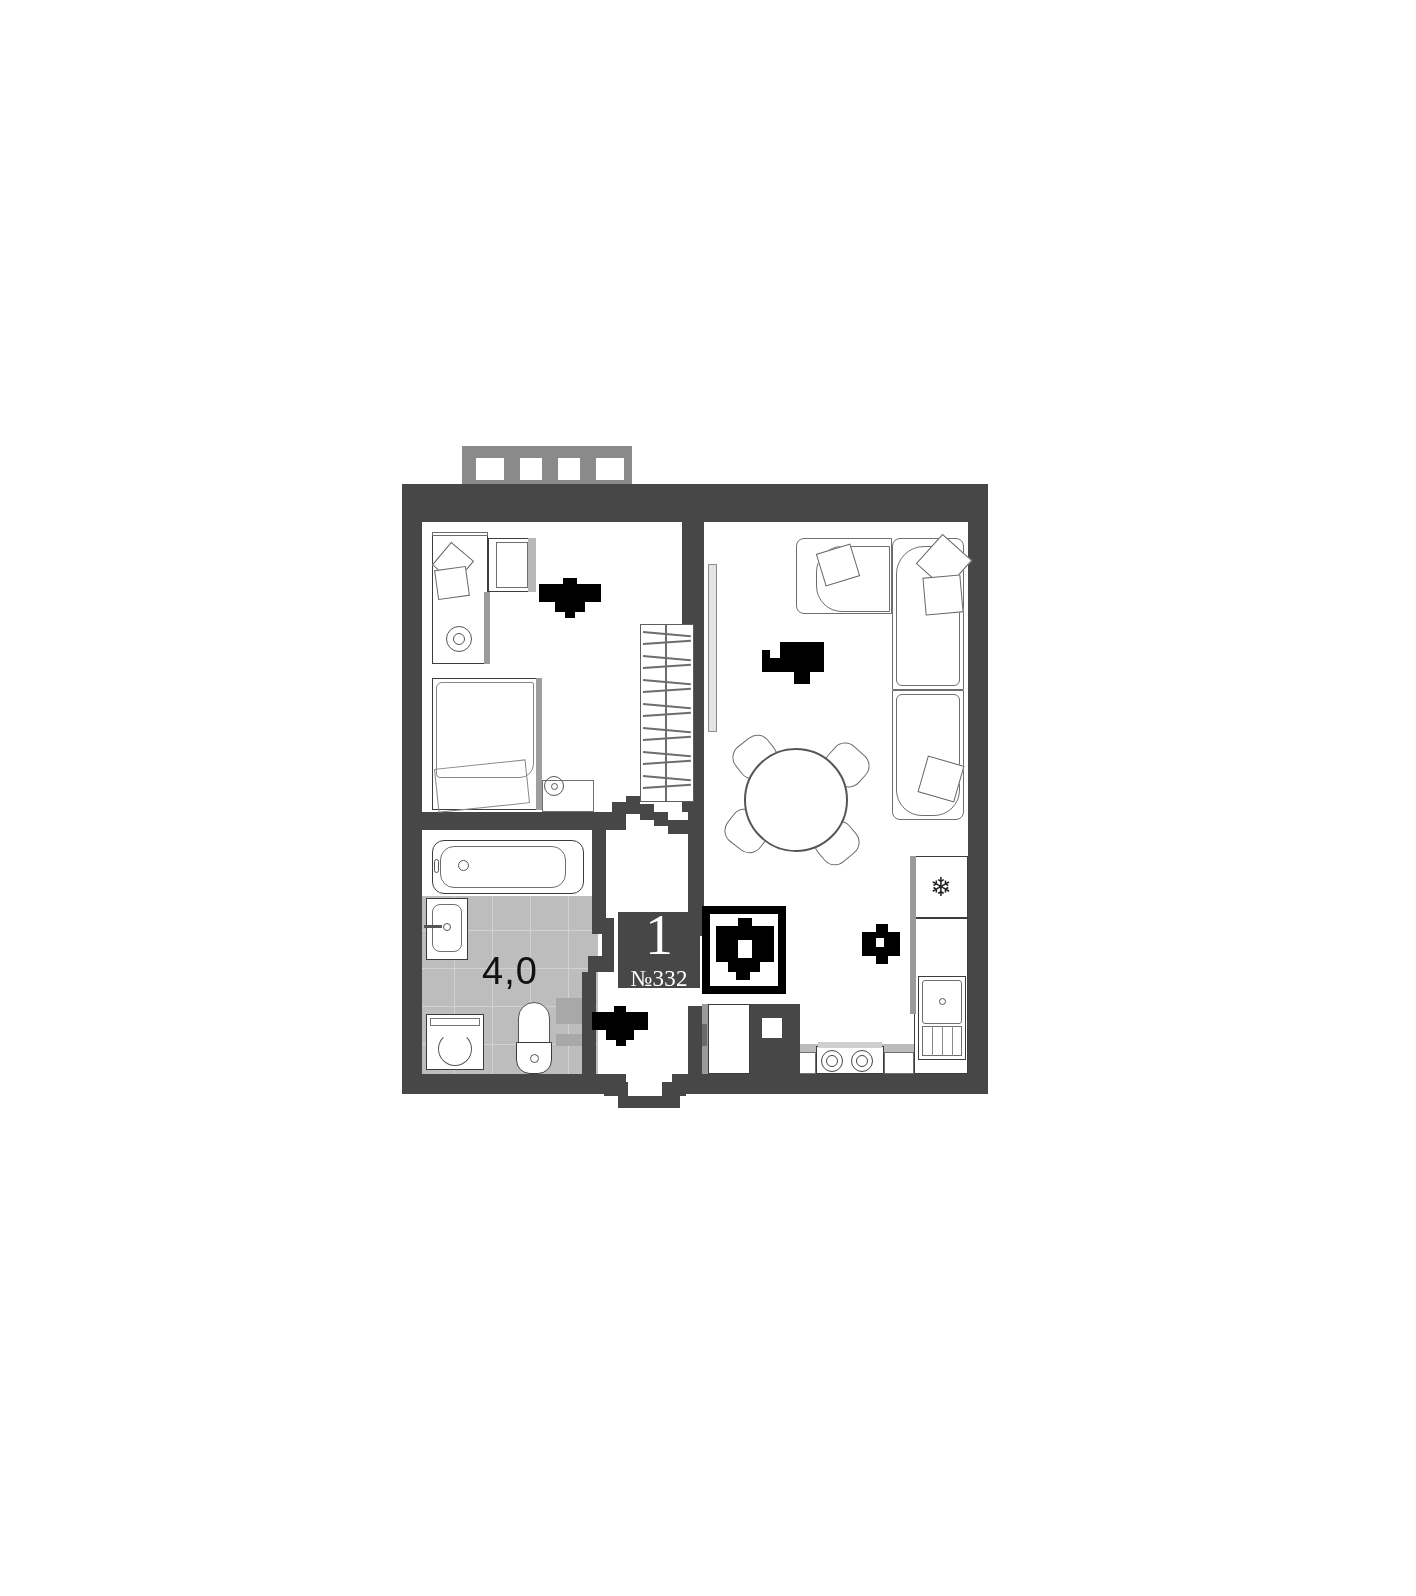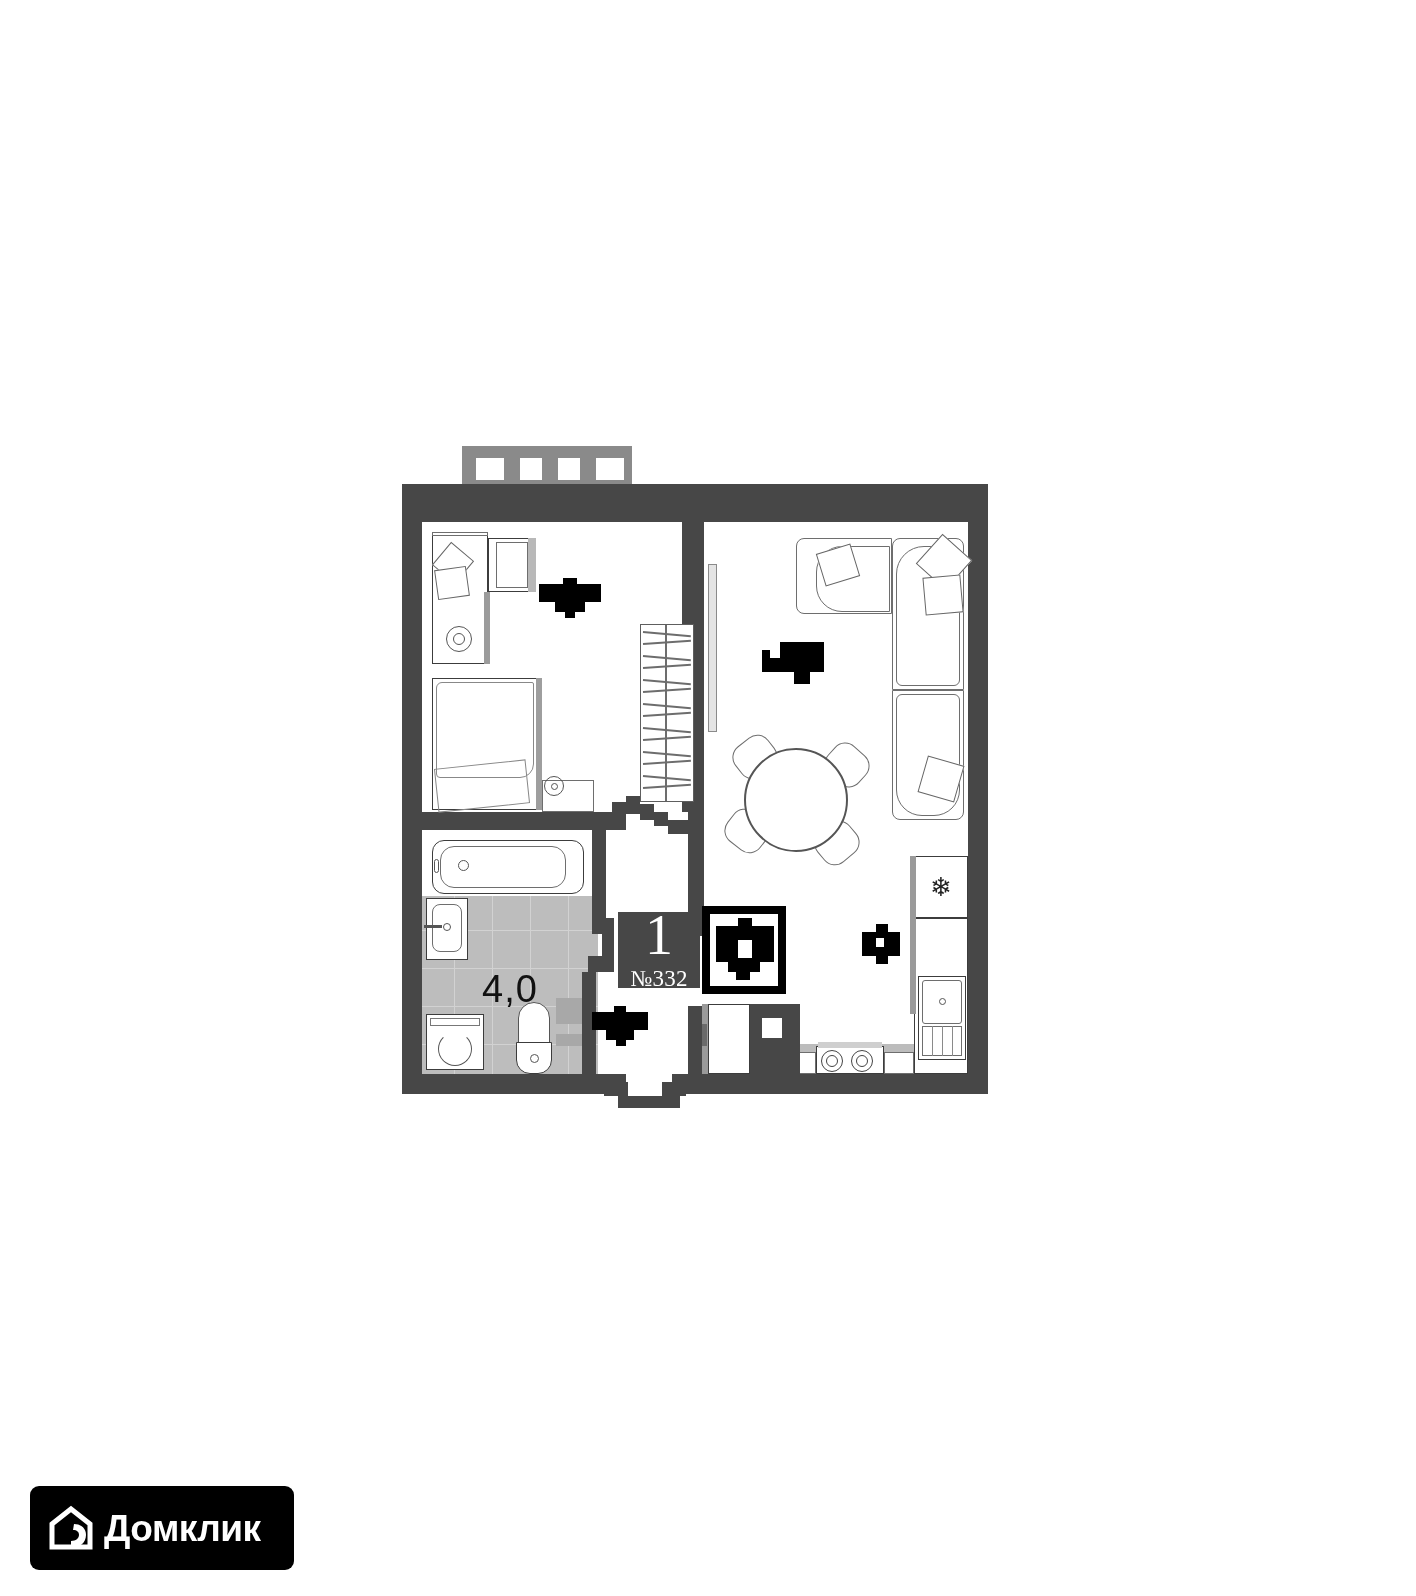--- a/index.html
+++ b/index.html
@@ -297,28 +297,18 @@
       <i style="left:0;top:0;width:84px;height:88px;"></i>
       <i style="left:8px;top:8px;width:68px;height:72px;background:#fff;"></i>
       <i style="left:14px;top:20px;width:22px;height:36px;"></i>
       <i style="left:36px;top:12px;width:14px;height:22px;"></i>
       <i style="left:50px;top:20px;width:22px;height:36px;"></i>
       <i style="left:26px;top:52px;width:32px;height:14px;"></i>
       <i style="left:34px;top:60px;width:14px;height:14px;"></i>
       <i style="left:38px;top:34px;width:12px;height:12px;background:#fff;"></i>
     </div>
 
-    <div class="area" style="left:86px;top:522px;text-align:right;">4,0</div>
+    <div class="area" style="left:86px;top:504px;text-align:right;">4,0</div>
 
   </div>
 
-  <div id="logo">
-    <span class="mark">
-      <svg width="62" height="62" viewBox="0 0 62 62" aria-hidden="true">
-        <path d="M31 6 L56 25 L56 56 L6 56 L6 25 Z" fill="#000"></path>
-        <path d="M31 12 L50 27 L50 50 L12 50 L12 27 Z" fill="none" stroke="#fff" stroke-width="5"></path>
-        <path d="M34 27 C42 27 46 32 46 38 C46 46 39 51 31 51 L31 44 C36 44 39 41 39 38 C39 35 37 33 33 33 Z" fill="#fff"></path>
-      </svg>
-    </span>
-    <span class="txt">Домклик</span>
-  </div>
 
 </div>
 
 </body></html>

